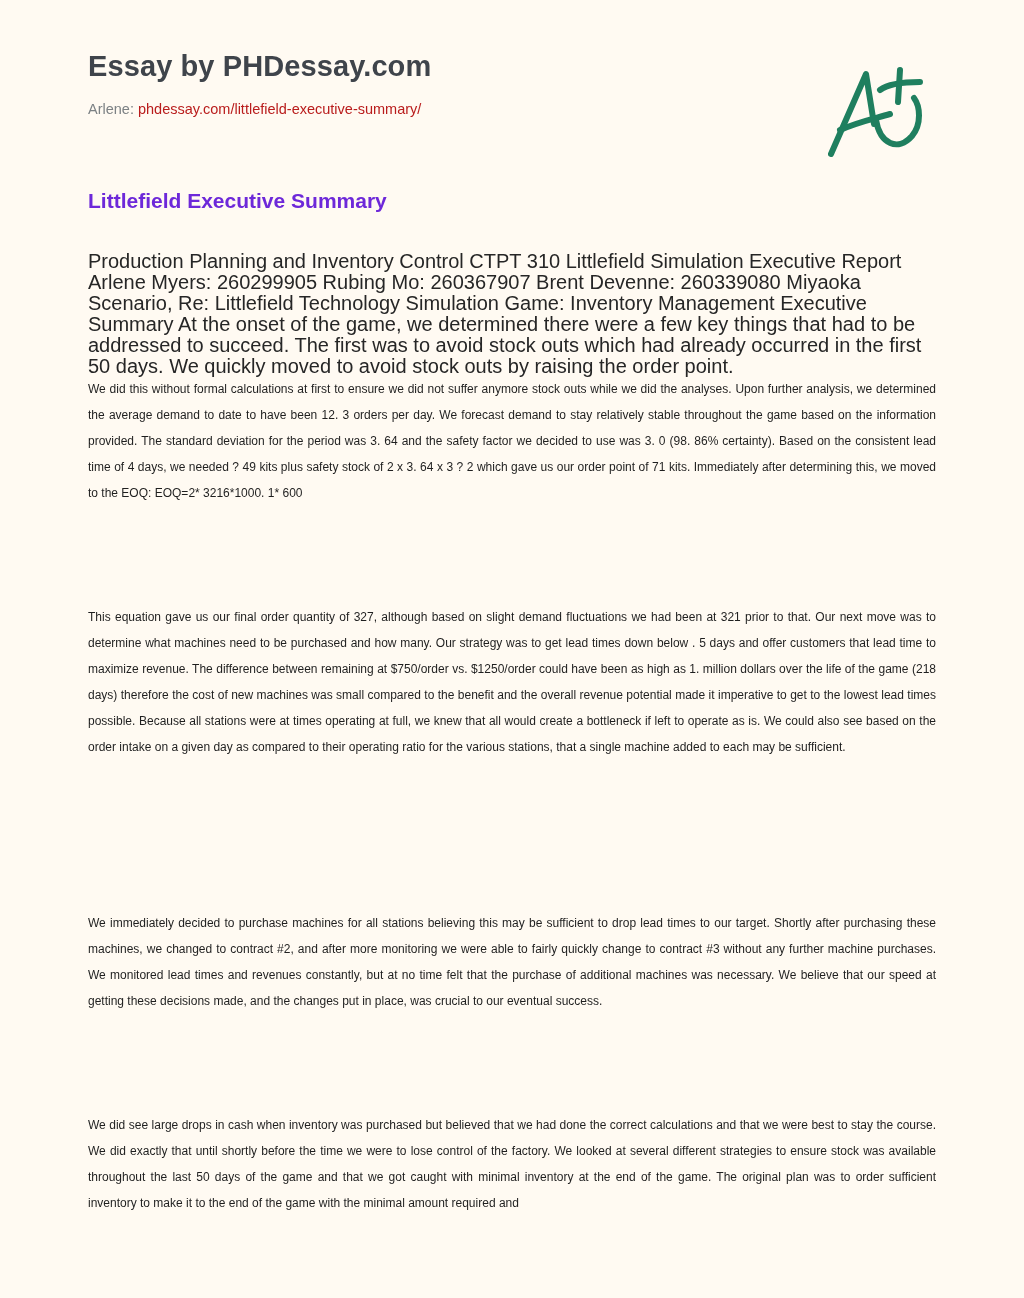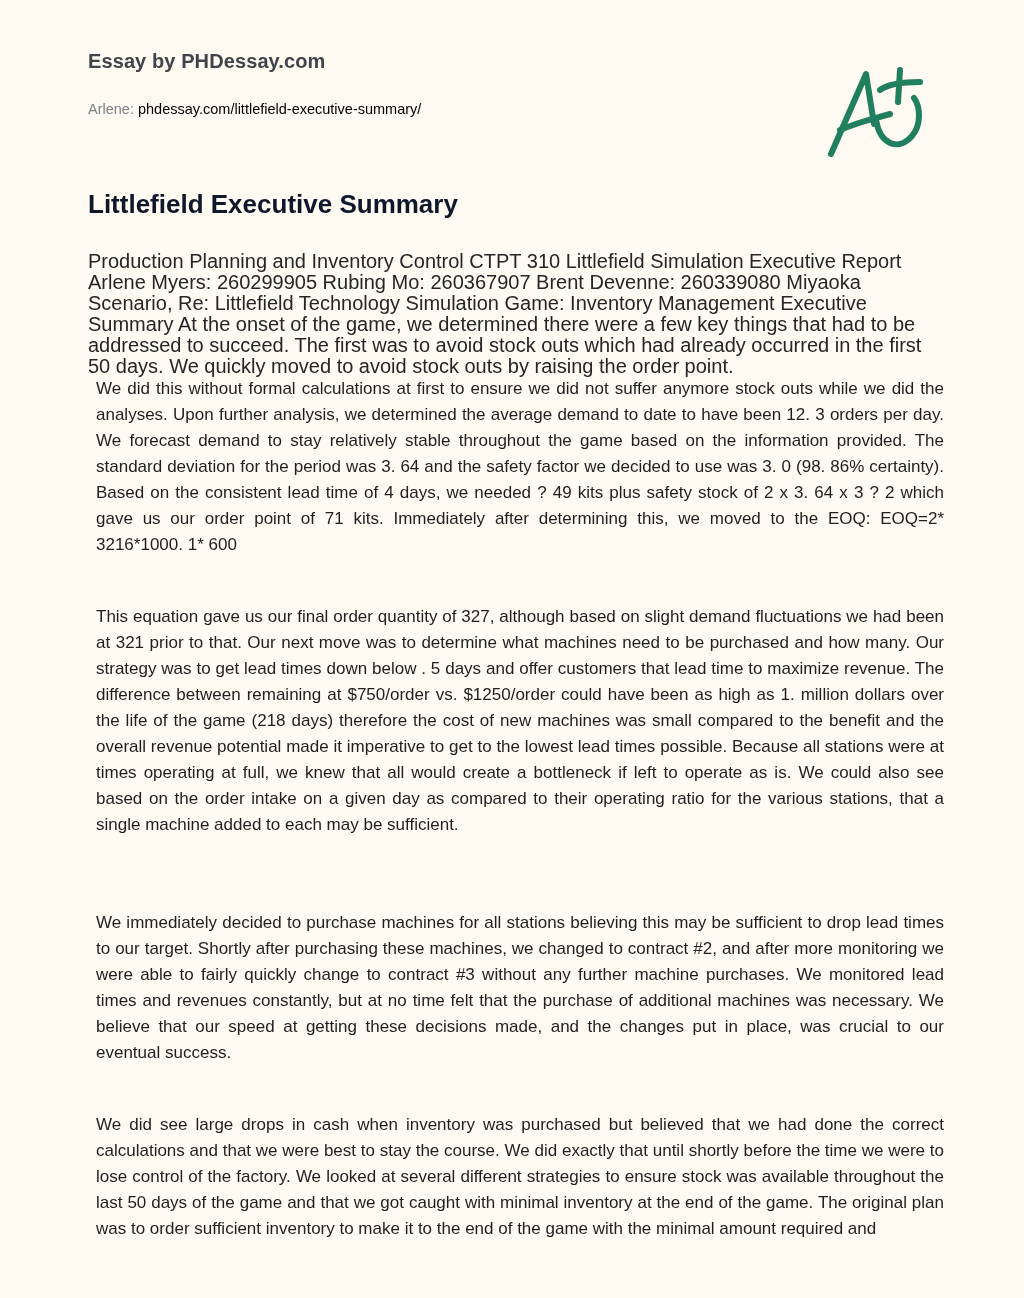--- a/index.html
+++ b/index.html
@@ -19,69 +19,69 @@
     position: absolute;
     left: 88px;
     top: 0;
     width: 848px;
   }
   .site-title {
     position: absolute;
     left: 0;
     top: 50px;
     margin: 0;
-    font-size: 20px;
+    font-size: 29px;
     font-weight: bold;
     color: #3f444b;
     letter-spacing: 0.1px;
   }
   .source {
     position: absolute;
     left: 0;
     top: 101px;
     font-size: 14.5px;
     color: #7c8184;
     white-space: nowrap;
   }
   .source a {
-    color: #000000;
+    color: #b91c1c;
     text-decoration: none;
   }
   .logo {
     position: absolute;
     left: 740px;
     top: 62px;
     width: 100px;
     height: 100px;
   }
   .doc-title {
     position: absolute;
     left: 0;
     top: 189px;
     margin: 0;
-    font-size: 26px;
+    font-size: 21px;
     font-weight: bold;
-    color: #0f172a;
+    color: #6d28d9;
   }
   .intro {
     position: absolute;
     left: 0;
     top: 251px;
     width: 848px;
     margin: 0;
     font-size: 20px;
     line-height: 21px;
     color: #262626;
   }
   .body-para {
     position: absolute;
-    left: 8px;
+    left: 0;
     width: 848px;
     margin: 0;
-    font-size: 17px;
+    font-size: 12px;
     line-height: 26px;
     text-align: justify;
     color: #1f1f1f;
   }
   .p1 { top: 376px; }
   .p2 { top: 604px; }
   .p3 { top: 910px; }
   .p4 { top: 1112px; }
   .clip-tail {
     position: absolute;

